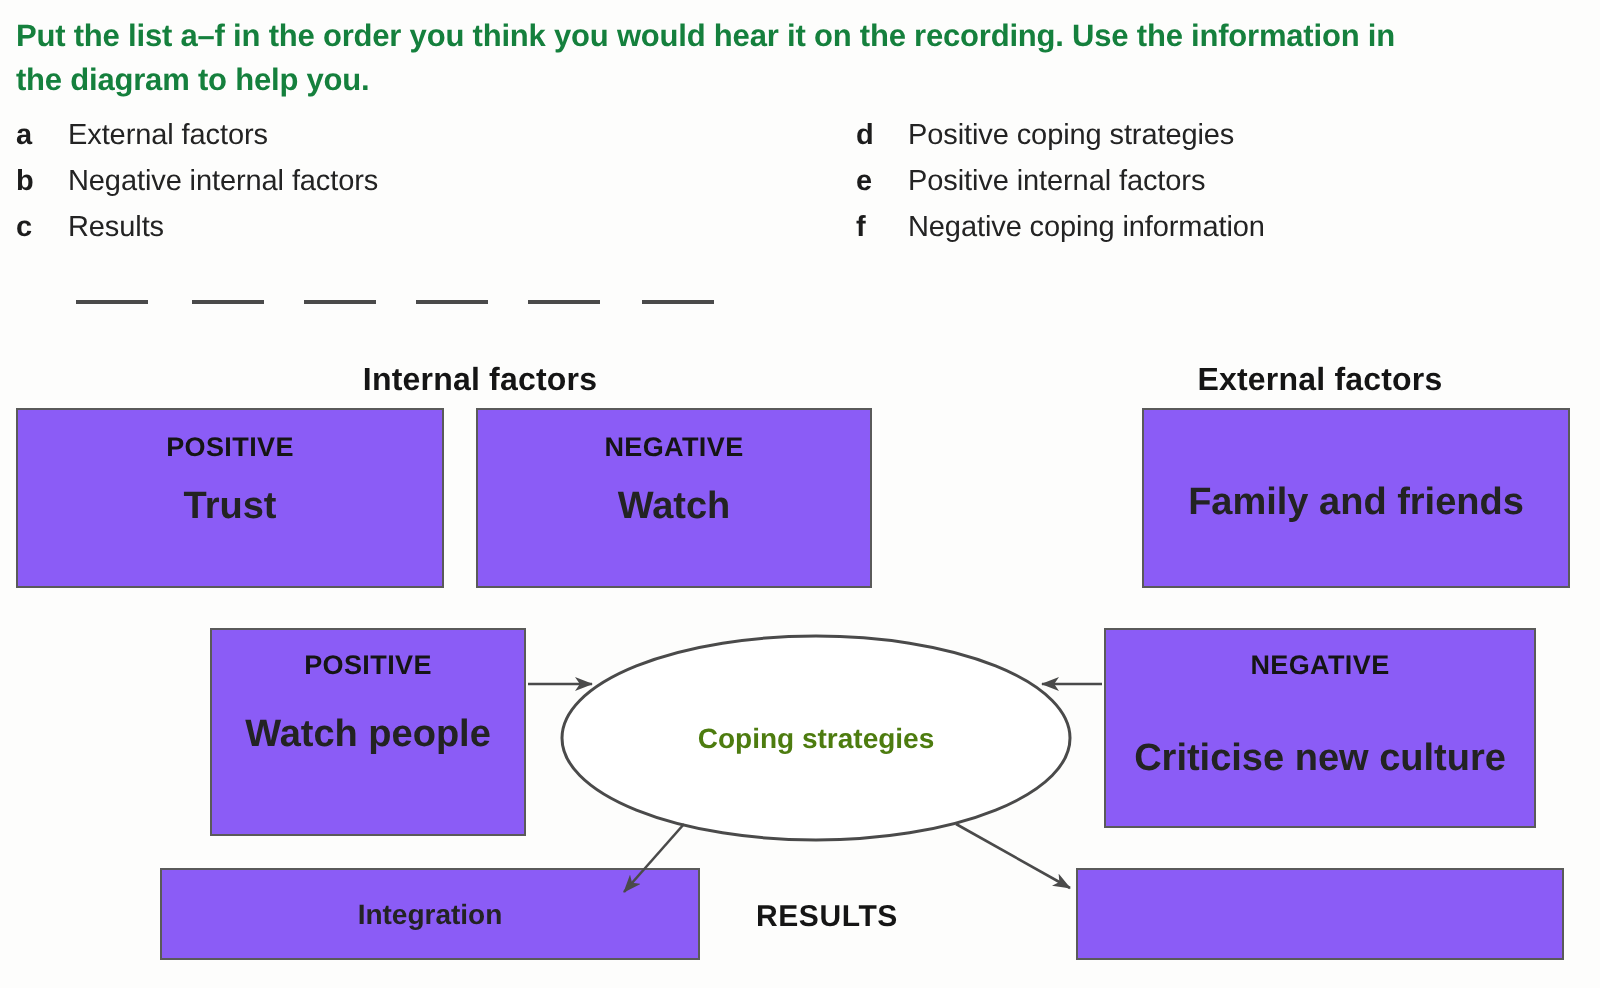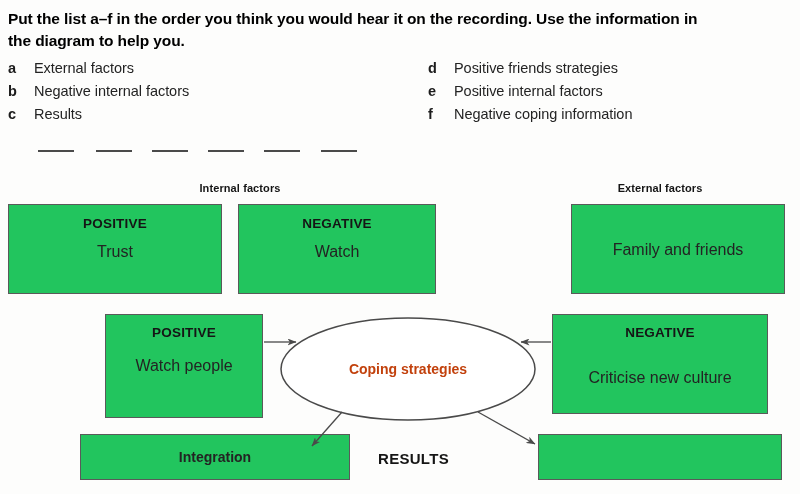--- a/index.html
+++ b/index.html
@@ -22,21 +22,21 @@
   
   .instructions {
     position: absolute;
     left: 8px;
     top: 8px;
     width: 700px;
     font-size: 15.5px;
     font-weight: 700;
     line-height: 1.45;
     letter-spacing: -0.1px;
-    color: #000000;
+    color: #15803d;
   }
 
   
   .options {
     position: absolute;
     left: 8px;
     top: 60px;
     width: 760px;
   }
   .opt-col {
@@ -84,62 +84,62 @@
   #diagram {
     position: absolute;
     left: 0;
     top: 0;
     width: 800px;
     height: 494px;
   }
   .dbox {
     position: absolute;
     border: 1.4px solid #5a5a5a;
-    background: #22c55e;
+    background: #8b5cf6;
     box-sizing: border-box;
   }
   .dbox .bx-title {
     position: absolute;
     left: 0;
     right: 0;
     text-align: center;
     font-size: 13.5px;
     font-weight: 700;
     color: #151515;
     letter-spacing: 0.2px;
   }
   .dbox .bx-body {
     position: absolute;
     left: 0;
     right: 0;
     text-align: center;
+    font-size: 19px;
+    font-weight: 700;
+    color: #232323;
+  }
+  .group-label {
+    position: absolute;
     font-size: 16px;
-    font-weight: 400;
-    color: #232323;
-  }
-  .group-label {
-    position: absolute;
-    font-size: 11px;
     font-weight: 700;
     color: #151515;
     text-align: center;
     letter-spacing: 0.1px;
   }
   .results-label {
     position: absolute;
     font-size: 15px;
     font-weight: 700;
     color: #151515;
     letter-spacing: 0.3px;
   }
   .ellipse-label {
     position: absolute;
     font-size: 14px;
     font-weight: 700;
-    color: #c2410c;
+    color: #4d7c0f;
     text-align: center;
     width: 100%;
     left: 0;
   }
   svg.lines {
     position: absolute;
     left: 0;
     top: 0;
     width: 800px;
     height: 494px;
@@ -166,21 +166,21 @@
       </div>
       <div class="opt-row">
         <span class="opt-letter">c</span>
         <span class="opt-text">Results</span>
       </div>
     </div>
 
     <div class="opt-col right">
       <div class="opt-row">
         <span class="opt-letter">d</span>
-        <span class="opt-text">Positive friends strategies</span>
+        <span class="opt-text">Positive coping strategies</span>
       </div>
       <div class="opt-row">
         <span class="opt-letter">e</span>
         <span class="opt-text">Positive internal factors</span>
       </div>
       <div class="opt-row">
         <span class="opt-letter">f</span>
         <span class="opt-text">Negative coping information</span>
       </div>
     </div>

